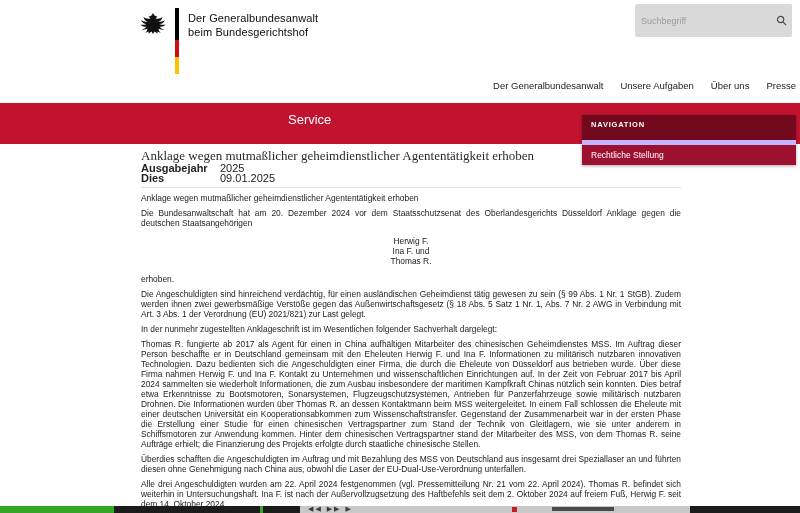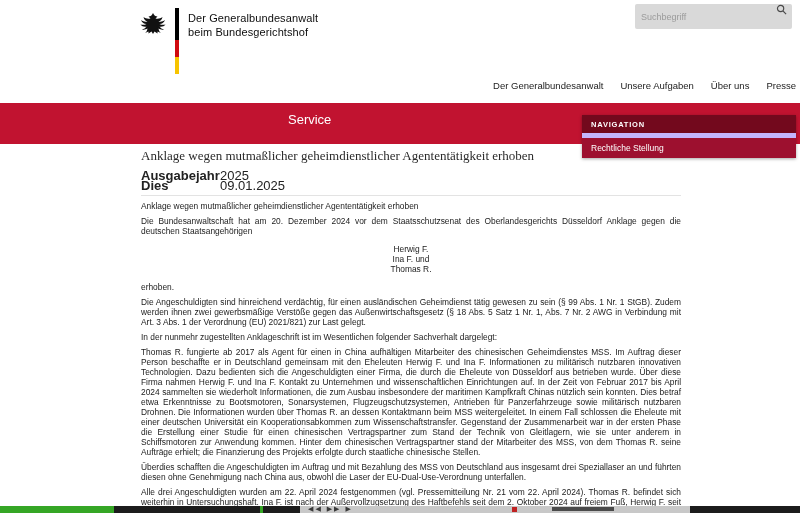--- a/index.html
+++ b/index.html
@@ -10,48 +10,48 @@
   
   .logo-block{position:absolute;left:138px;top:8px;display:flex;align-items:flex-start;}
   .eagle{width:30px;height:27px;margin-top:2px;}
   .flag-stripe{width:4px;height:66px;margin-left:7px;display:flex;flex-direction:column;}
   .flag-stripe .f-black{height:32px;background:#000;}
   .flag-stripe .f-red{height:17px;background:#d00a10;}
   .flag-stripe .f-gold{height:17px;background:#f7c400;}
   .logo-text{margin-left:9px;padding-top:4px;font-size:11px;line-height:13.5px;
              font-weight:500;color:#0d0d0d;letter-spacing:0.1px;}
 
-  .search{position:absolute;left:635px;top:4px;width:157px;height:25px;background:#d9d9d9;
-          border-radius:2px;display:flex;}
+  .search{position:absolute;left:635px;top:4px;width:157px;height:33px;background:#d9d9d9;
+          border-radius:2px;display:flex;align-items:center;}
   .search input{flex:1;border:none;background:transparent;outline:none;font-size:9px;
                 padding:0 6px;color:#333;font-family:"Liberation Sans",sans-serif;}
   .search input::placeholder{color:#9b9b9b;}
   .search .mag{margin-right:5px;display:flex;}
 
   .top-nav{position:absolute;top:80px;left:0;width:796px;display:flex;justify-content:flex-end;
            gap:17px;font-size:9.5px;color:#222;}
   .top-nav span{cursor:pointer;}
 
   
   .banner{position:absolute;left:0;top:103px;width:800px;height:41px;background:#c11330;}
   .banner-title{position:absolute;left:288px;top:9px;color:#fff;font-size:13px;
                 font-family:Liberation Sans, sans-serif;}
 
   
   .sidebar{position:absolute;left:582px;top:115px;width:214px;box-shadow:0 1px 3px rgba(0,0,0,.35);}
   .sidebar-header{background:#73091d;color:#fff;font-size:7.5px;font-weight:bold;
-                  letter-spacing:0.8px;padding:5px 9px 4px 9px;}
+                  letter-spacing:0.8px;padding:5px 9px 11px 9px;}
   .sidebar-item{background:#9d102f;color:#fff;font-size:8.5px;padding:5px 9px;
                 border-top:5px solid #c4b5fd;cursor:pointer;}
 
   
   .article{position:absolute;left:141px;top:148px;width:540px;}
   .article h1{margin:0;font-family:"Liberation Serif",serif;font-weight:500;
               font-size:13px;line-height:15px;color:#2a2a2a;}
-  .meta{margin-top:8px;font-size:13px;line-height:10px;}
+  .meta{font-size:11px;line-height:10px;}
   .meta-row{display:flex;}
   .meta-label{width:79px;font-weight:bold;color:#222;}
   .meta-value{color:#222;}
   .hairline{border-bottom:1px solid #e3e3e3;margin-top:4px;}
   .body-copy{margin-top:5px;font-size:8.4px;line-height:10px;text-align:justify;color:#1b1b1b;}
   .body-copy p{margin:0 0 5px 0;}
   .names{text-align:center;margin:8px 0;line-height:10px;}
   .names div{margin:0;text-align:center;}
 
   

